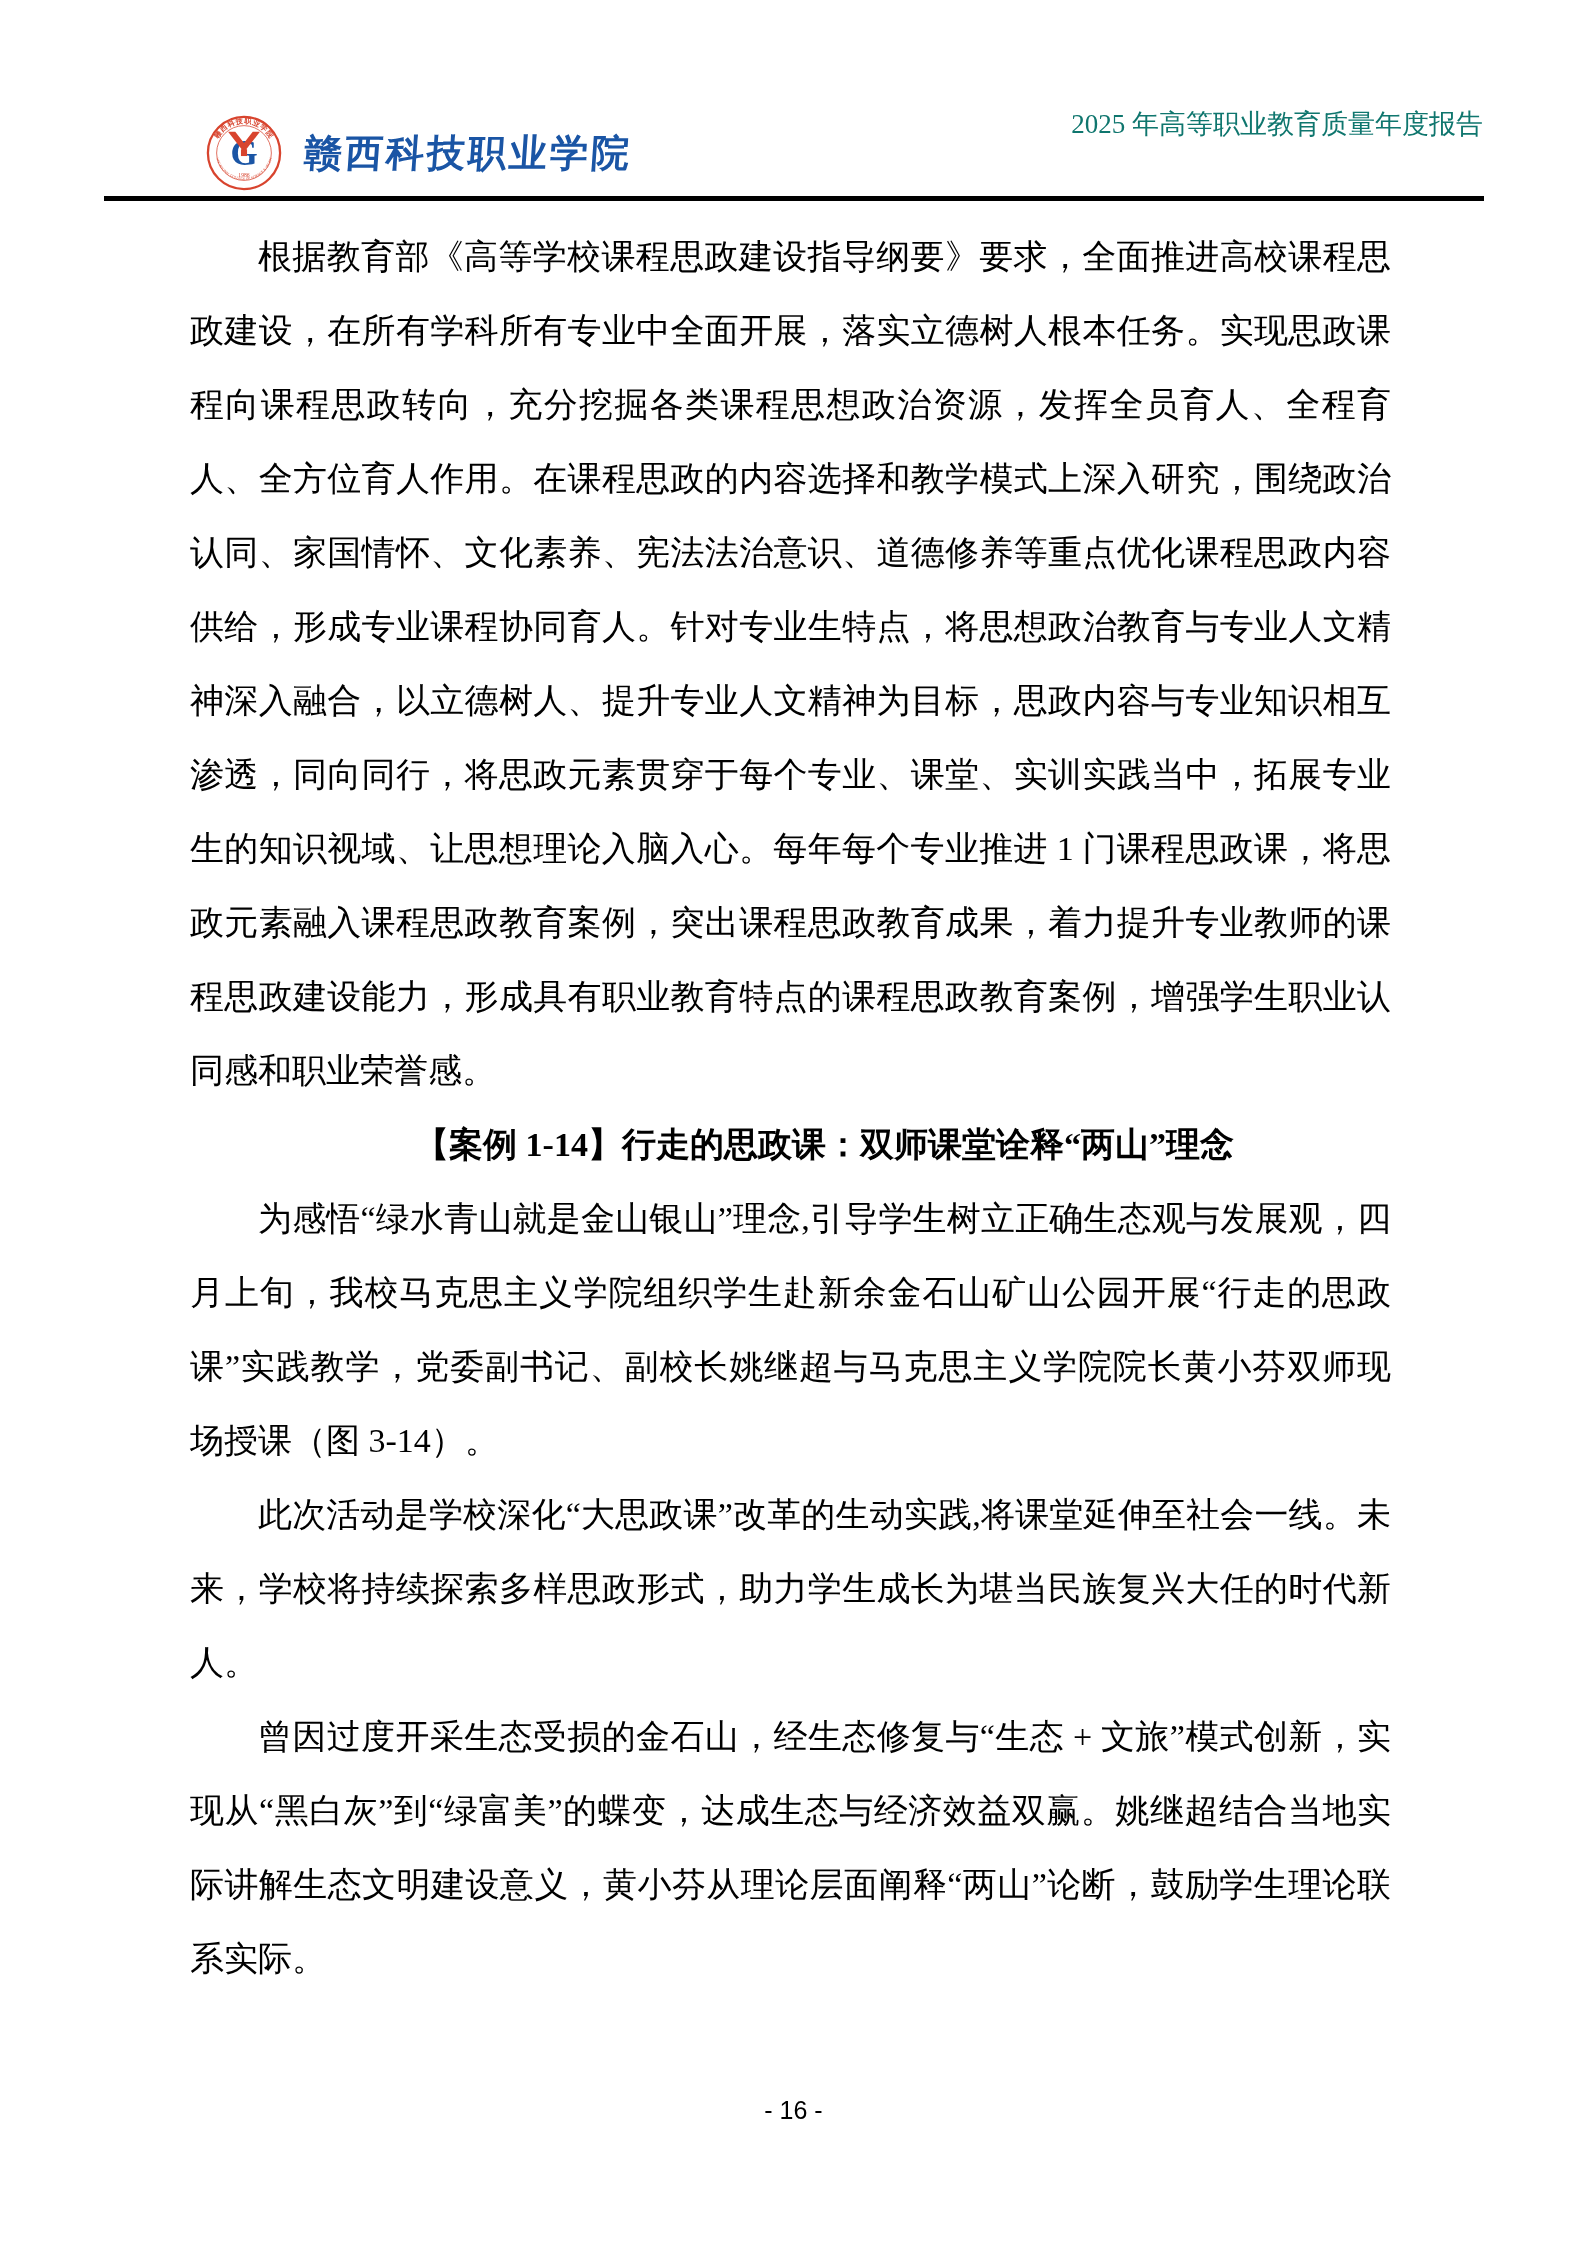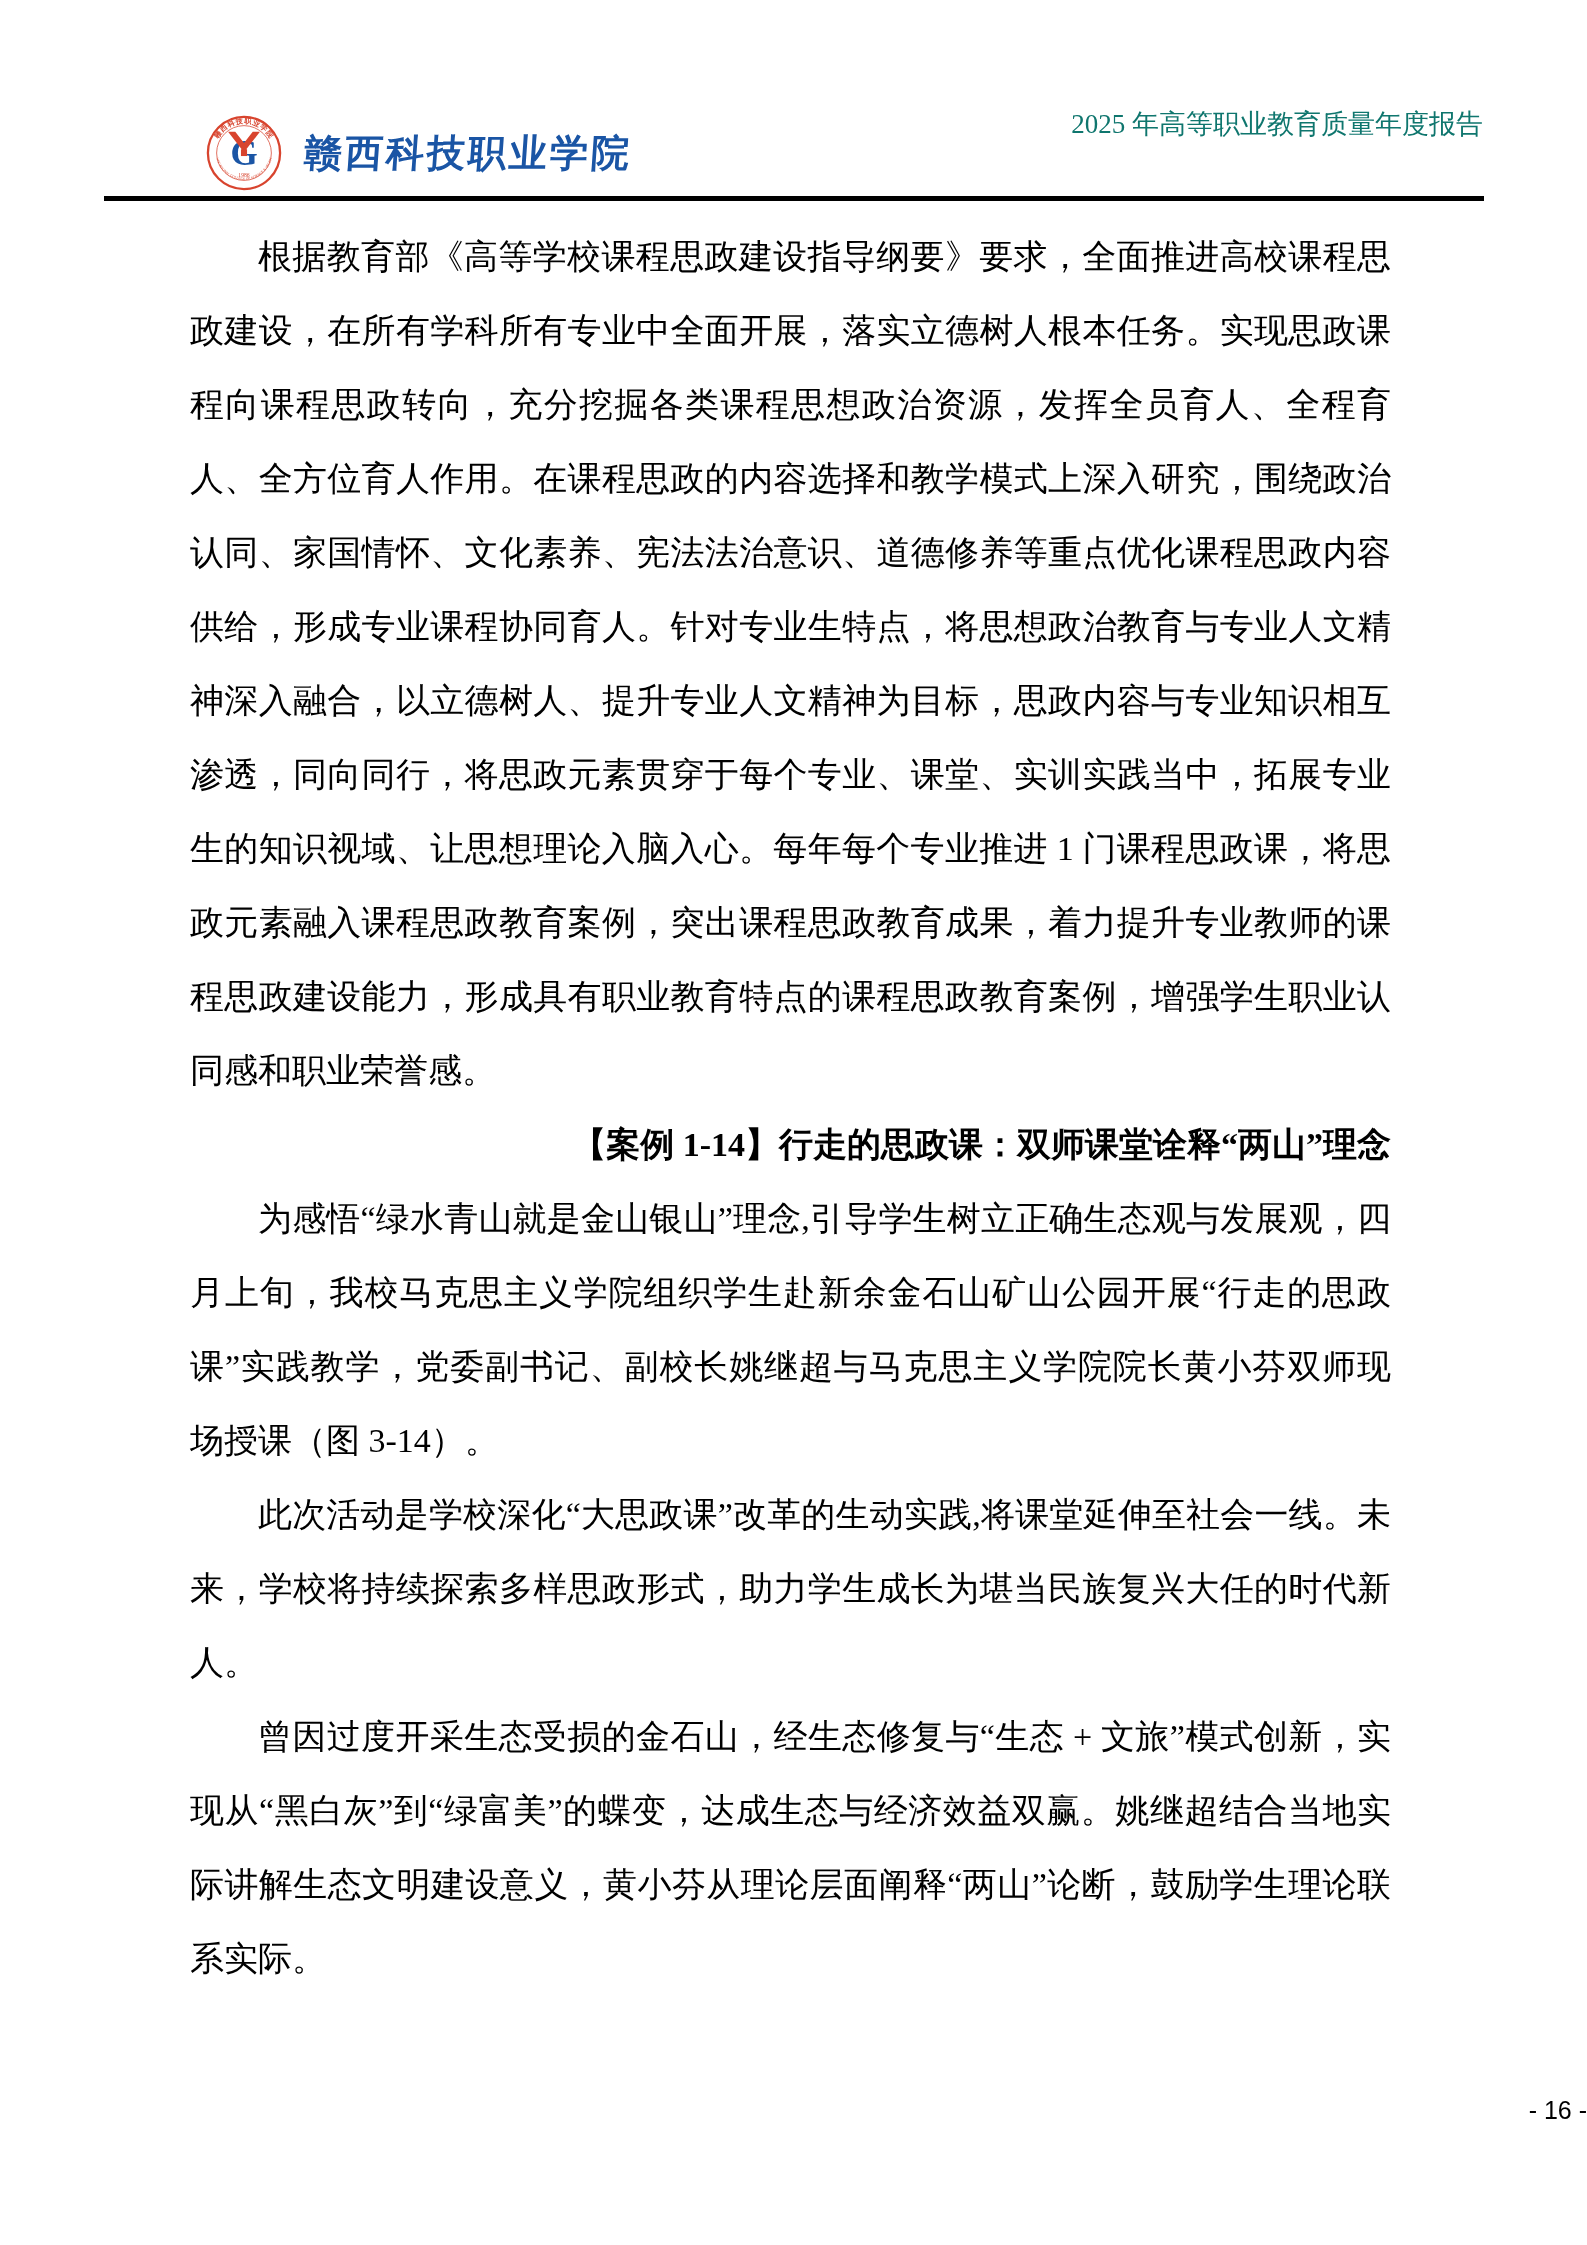--- a/index.html
+++ b/index.html
@@ -68,31 +68,31 @@
     text-indent: 72px;
     text-align: left;
     white-space: nowrap;
   }
   .para {
     text-indent: 68px;
   }
   .case-heading {
     font-weight: bold;
     text-indent: 68px;
-    text-align: right;
+    text-align: center;
     white-space: nowrap;
   }
 
   
   .page-number {
     position: absolute;
     left: 0;
     top: 2096px;
     width: 100%;
-    text-align: right;
+    text-align: center;
     font-size: 25px;
     font-family: "Liberation Sans", "DejaVu Sans", sans-serif;
     color: #000;
   }
 </style>
 </head>
 <body>
 
 <div class="page">
 

